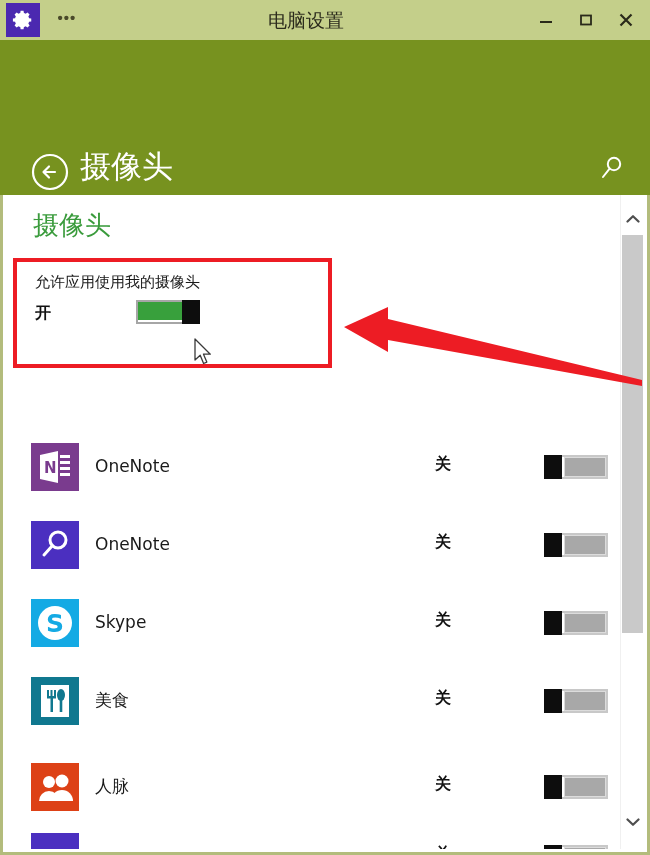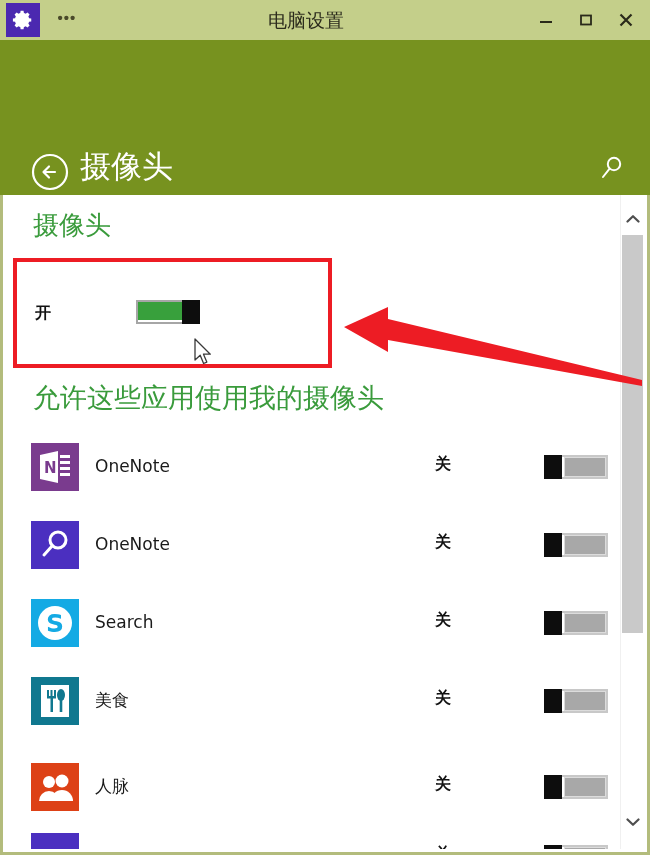--- a/index.html
+++ b/index.html
@@ -361,30 +361,30 @@
         </svg>
       </span>
     </div>
   </div>
 
   <div class="content-wrap">
     <div class="content">
 
       <div id="sec-camera" class="section-title">摄像头</div>
 
+      <div class="setting-label">允许应用使用我的摄像头</div>
 
       <div class="setting-state">开</div>
 
       <div id="main-toggle" class="toggle on">
         <div class="track"></div>
         <div class="fill"></div>
         <div class="thumb"></div>
       </div>
 
-      <div id="sec-apps" class="section-title">允许这些应用使用我的摄像头</div>
 
       <div id="app-rows">
           <div class="app-row" style="top: 248px;">
             <div class="app-icon">
               <svg width="48" height="48" viewBox="0 0 48 48">
                 <rect width="48" height="48" fill="#7a3b8e"></rect>
                 <path d="M9 12 L27 8 L27 40 L9 36 Z" fill="#ffffff"></path>
                 <text x="13" y="30" font-family="DejaVu Sans, sans-serif" font-size="15" font-weight="bold" fill="#7a3b8e">N</text>
                 <rect x="29" y="12" width="10" height="3" fill="#ffffff"></rect>
                 <rect x="29" y="18" width="10" height="3" fill="#ffffff"></rect>
@@ -417,21 +417,21 @@
             </div>
           </div>
           <div class="app-row" style="top: 404px;">
             <div class="app-icon">
               <svg width="48" height="48" viewBox="0 0 48 48">
                 <rect width="48" height="48" fill="#14aae4"></rect>
                 <circle cx="24" cy="24" r="17" fill="#ffffff"></circle>
                 <text x="24" y="33" text-anchor="middle" font-family="DejaVu Sans, sans-serif" font-size="25" font-weight="bold" fill="#14aae4">S</text>
               </svg>
             </div>
-            <div class="app-name">Search</div>
+            <div class="app-name">Skype</div>
             <div class="app-state">关</div>
             <div class="toggle off">
               <div class="track"></div>
               <div class="fill"></div>
               <div class="thumb"></div>
             </div>
           </div>
           <div class="app-row" style="top: 482px;">
             <div class="app-icon">
               <svg width="48" height="48" viewBox="0 0 48 48">

